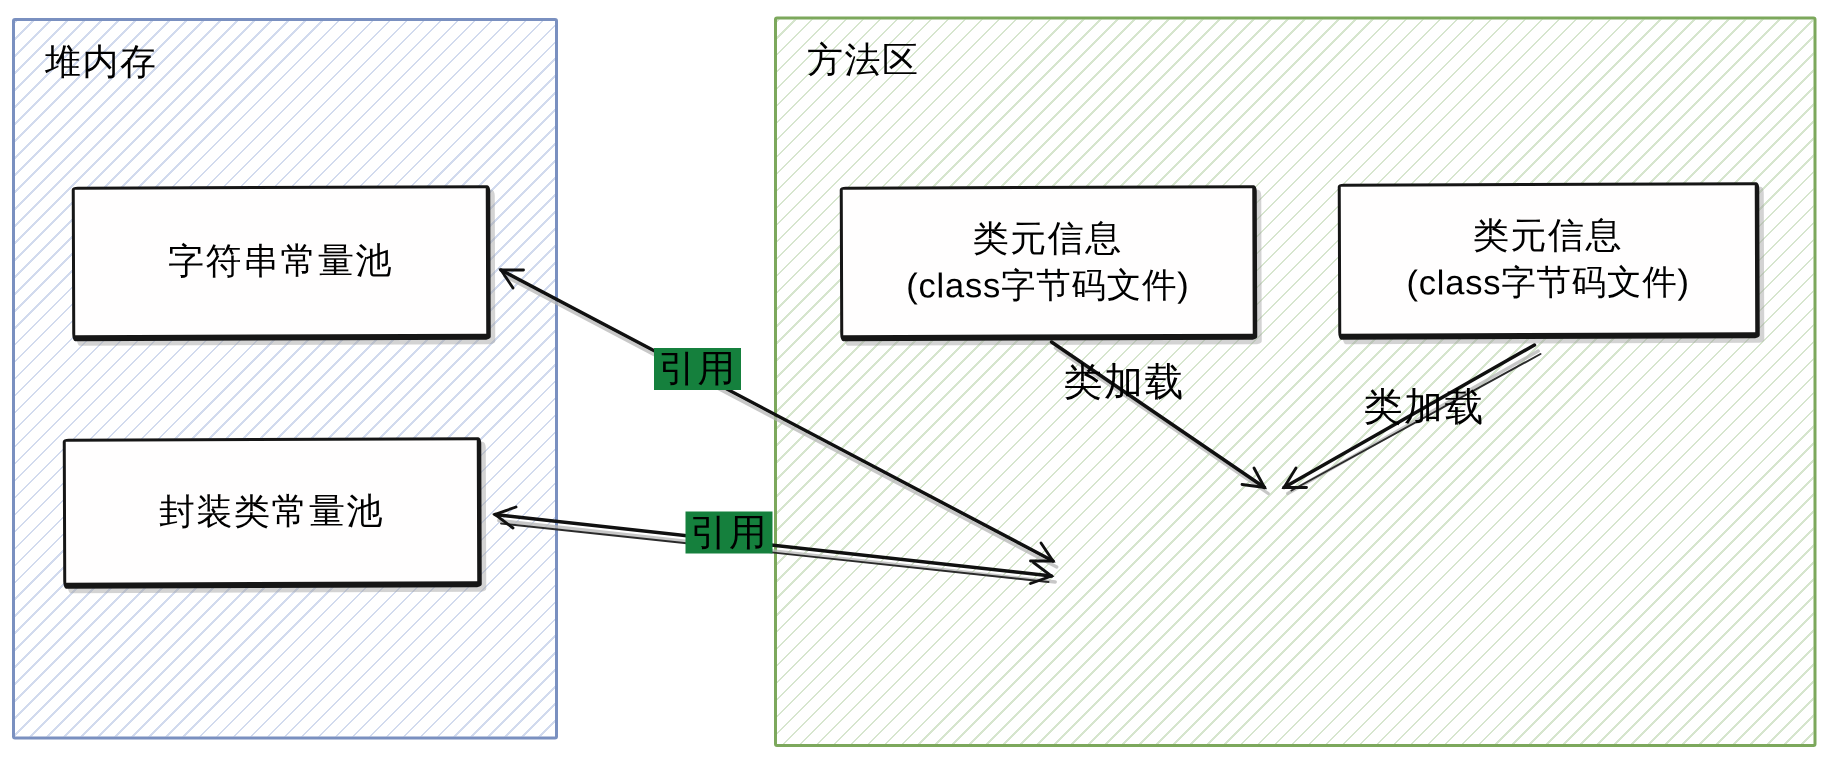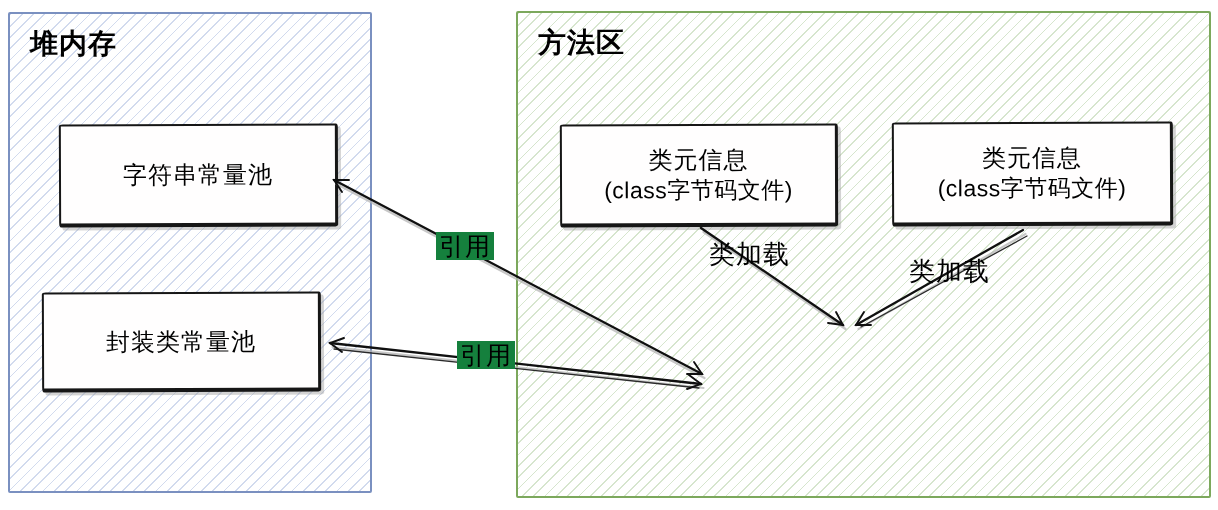--- a/index.html
+++ b/index.html
@@ -24,36 +24,36 @@
     left:516px;top:11px;width:695px;height:487px;
     border-color:#7ca85c;
     background:
       repeating-linear-gradient(135deg,
         rgba(128,175,102,0.32) 0px, rgba(128,175,102,0.32) 1.2px,
         rgba(0,0,0,0) 1.2px, rgba(0,0,0,0) 8px);
     padding-left: 16px;
   }
   .region-title{
     position:absolute;left:20px;top:11px;margin:0;
-    font-size:28px;font-weight:700;letter-spacing:1px;color:#000;
+    font-size:24px;font-weight:400;letter-spacing:1px;color:#000;
   }
 
   
   .node{
     position:absolute;box-sizing:border-box;background:#fffefe;
     border:solid #161616;border-width:2px 3px 4px 2px;
     border-radius:4px 2px 5px 2px / 2px 4px 2px 5px;
     box-shadow:3px 3px 0 rgba(158,158,158,0.45);
     display:flex;flex-direction:column;align-items:center;justify-content:center;
     text-align:center;transform:rotate(-0.2deg);
   }
   .node-label{font-size:24px;line-height:31px;letter-spacing:1px;}
   .node-sublabel{font-size:23px;line-height:31px;letter-spacing:0.5px;}
 
-  #node-string-pool   {left:48px; top:124px;width:279px;height:103px;margin-left:11px;}
+  #node-string-pool   {left:48px; top:124px;width:279px;height:103px;}
   #node-wrapper-pool  {left:42px; top:292px;width:279px;height:100px;text-align:right;}
   #node-class-meta-l  {left:560px;top:124px;width:278px;height:103px;}
   #node-class-meta-r  {left:892px;top:122px;width:281px;height:104px;}
   #node-runtime-pool  {left:706px;top:327px;width:278px;height:103px;}
 
   
   #edges{position:absolute;left:0;top:0;pointer-events:none;}
   .edge-shadow path{stroke:#b5b5b5;stroke-width:2.2px;fill:none;stroke-linecap:round;}
   .edge-ink path{stroke:#101010;stroke-width:2.3px;fill:none;stroke-linecap:round;}
   .edge-ink path.rough{stroke-width:1.3px;stroke:#2a2a2a;}

